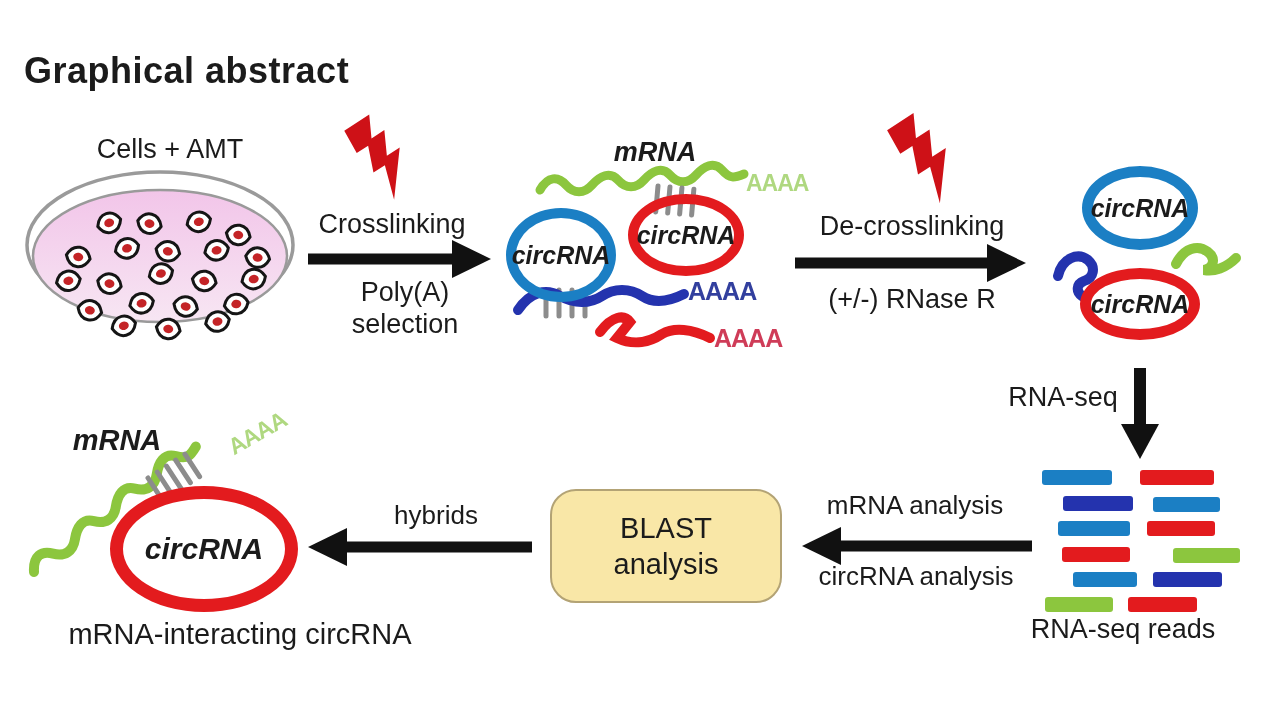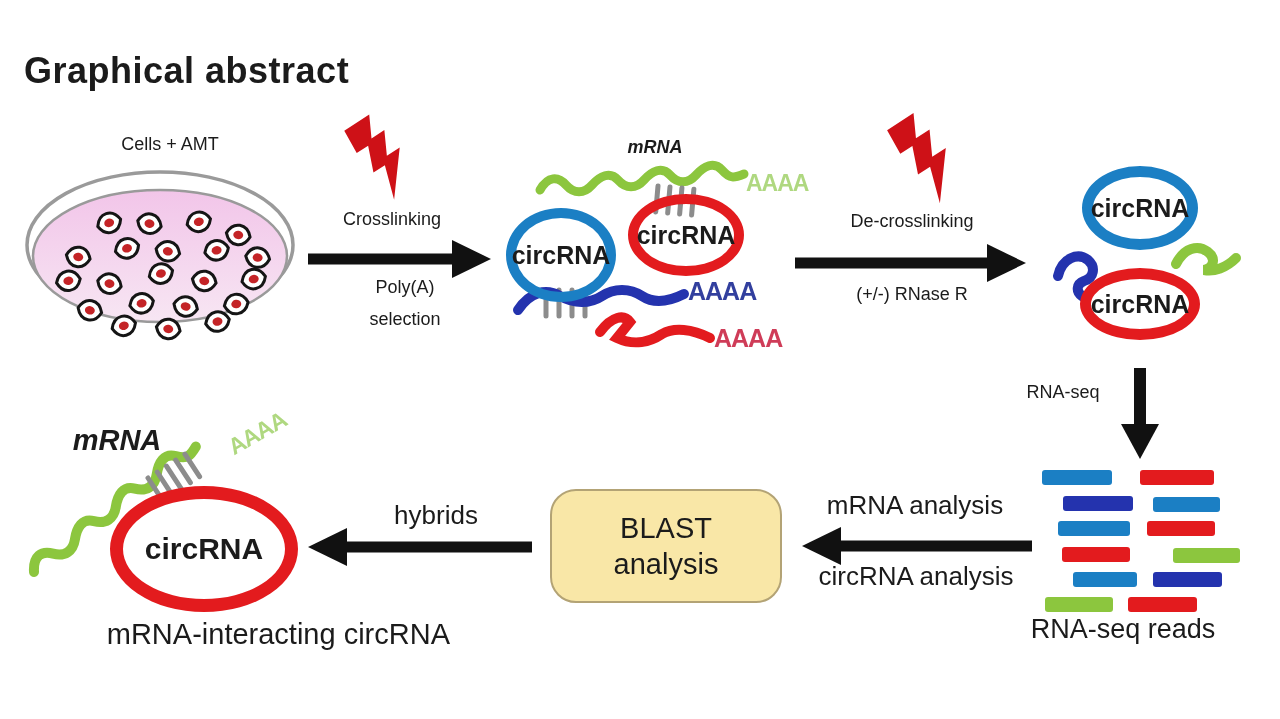--- a/index.html
+++ b/index.html
@@ -4,28 +4,28 @@
 <style>
   html,body{margin:0;padding:0;background:#fff;}
   #stage{
     position:relative;width:1280px;height:704px;background:#fff;overflow:hidden;
     font-family:"Liberation Sans",sans-serif;color:var(--text);
   }
   #art{position:absolute;left:0;top:0;width:1280px;height:719px;}
   .abs{position:absolute;}
   .lbl{position:absolute;text-align:center;line-height:1.15;color:var(--text);}
   .title{font-size:36px;font-weight:700;letter-spacing:.5px;text-align:left;}
-  .step{font-size:18px;}
+  .step{font-size:27px;}
   .bio{font-style:italic;font-weight:700;}
   .polya{font-weight:700;font-size:23px;letter-spacing:-1px;white-space:nowrap;}
   .circ{
     position:absolute;border-radius:50%;display:flex;align-items:center;justify-content:center;
     background:transparent;box-sizing:border-box;
   }
-  .circ span{font-weight:700;color:var(--text);white-space:nowrap;}
+  .circ span{font-style:italic;font-weight:700;color:var(--text);white-space:nowrap;}
   .circ.blue{border:10px solid var(--blue);}
   .circ.red{border:10px solid var(--red);}
   .circ.big{border-width:13px;}
   #blast-box{
     position:absolute;left:550px;top:489px;width:228px;height:110px;border-radius:26px;
     background:var(--blast-bg);border:2px solid var(--blast-border);
     display:flex;flex-direction:column;align-items:center;justify-content:center;
     font-size:29px;line-height:1.25;color:var(--text);
   }
   .read-bar{position:absolute;height:15px;border-radius:3px;}
@@ -188,15 +188,15 @@
     <div>analysis</div>
   </div>
 
   <div class="lbl step" style="left:335px;top:501px;width:202px;font-size:26px">hybrids</div>
 
   <div class="lbl bio" style="left:52px;top:424px;width:130px;font-size:29px">mRNA</div>
   <div class="lbl polya" style="left:226px;top:420px;color:var(--light-green);transform:rotate(-30deg)">AAAA</div>
   <div class="circ red big" style="left:110px;top:486px;width:188px;height:126px">
     <span style="font-size:30px">circRNA</span>
   </div>
-  <div class="lbl caption" style="left:24px;top:618px;width:420px;text-align:right;padding-left:6px">mRNA-interacting circRNA</div>
+  <div class="lbl caption" style="left:24px;top:618px;width:420px;text-align:center;padding-left:6px">mRNA-interacting circRNA</div>
 
 </div>
 
 </body></html>

